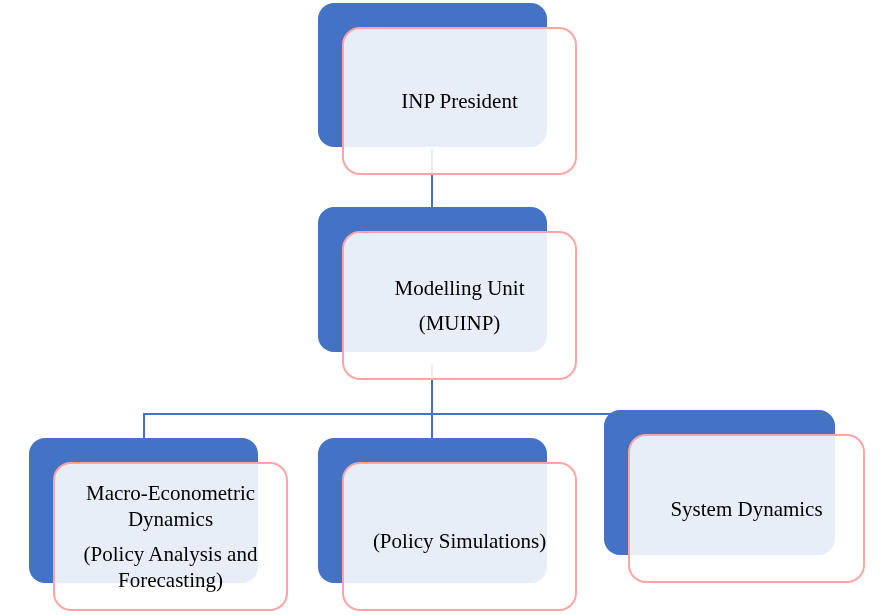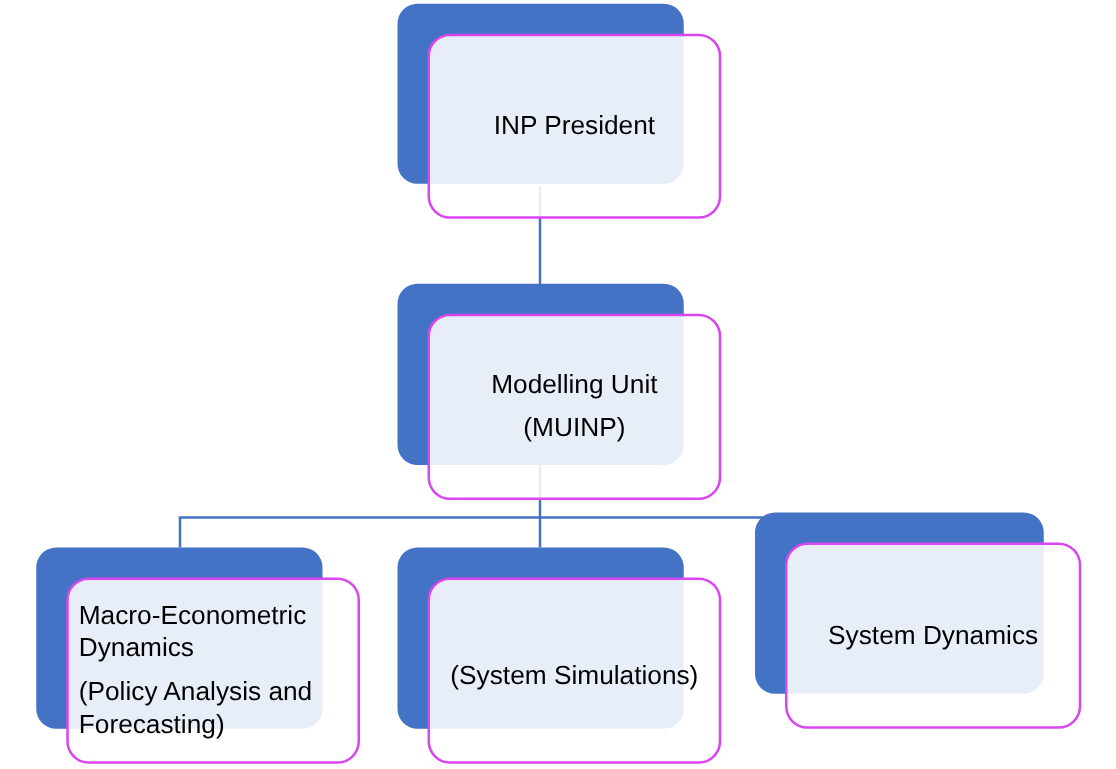--- a/index.html
+++ b/index.html
@@ -39,39 +39,41 @@
     top: -24px;
     width: calc(100% - 6px);
     height: calc(100% - 4px);
     background: #4472c4;
     border-radius: 16px;
   }
   .box {
     position: absolute;
     inset: 0;
     background: rgba(255, 255, 255, 0.88);
-    border: 2px solid #d946ef;
+    border: 2px solid #fca5a5;
     border-radius: 18px;
     box-sizing: border-box;
     display: flex;
     flex-direction: column;
     align-items: center;
     justify-content: center;
+    text-align: center;
     padding: 6px 8px;
+    font-family: Liberation Serif, serif;
   }
   .title, .subtitle {
     font-size: 21px;
     line-height: 26px;
     color: #000000;
   }
   .subtitle { margin-top: 9px; }
   .subtitle:empty { display: none; }
 
   .n1 { left: 342px; top: 27px;  width: 235px; height: 148px; }
-  .n2 { left: 342px; top: 251px; width: 235px; height: 149px; }
+  .n2 { left: 342px; top: 231px; width: 235px; height: 149px; }
   .n3 { left: 53px;  top: 462px; width: 235px; height: 149px; }
   .n4 { left: 342px; top: 462px; width: 235px; height: 149px; }
   .n5 { left: 628px; top: 434px; width: 237px; height: 149px; }
 </style>
 </head>
 <body>
 
 <div class="stage">
 
   <div class="conn v c1"></div>
@@ -100,21 +102,21 @@
     <div class="shadow"></div>
     <div class="box">
       <div class="title">Macro-Econometric Dynamics</div>
       <div class="subtitle">(Policy Analysis and Forecasting)</div>
     </div>
   </div>
 
   <div class="node n4">
     <div class="shadow"></div>
     <div class="box">
-      <div class="subtitle">(System Simulations)</div>
+      <div class="subtitle">(Policy Simulations)</div>
     </div>
   </div>
 
   <div class="node n5">
     <div class="shadow"></div>
     <div class="box">
       <div class="title">System Dynamics</div>
 
     </div>
   </div>

